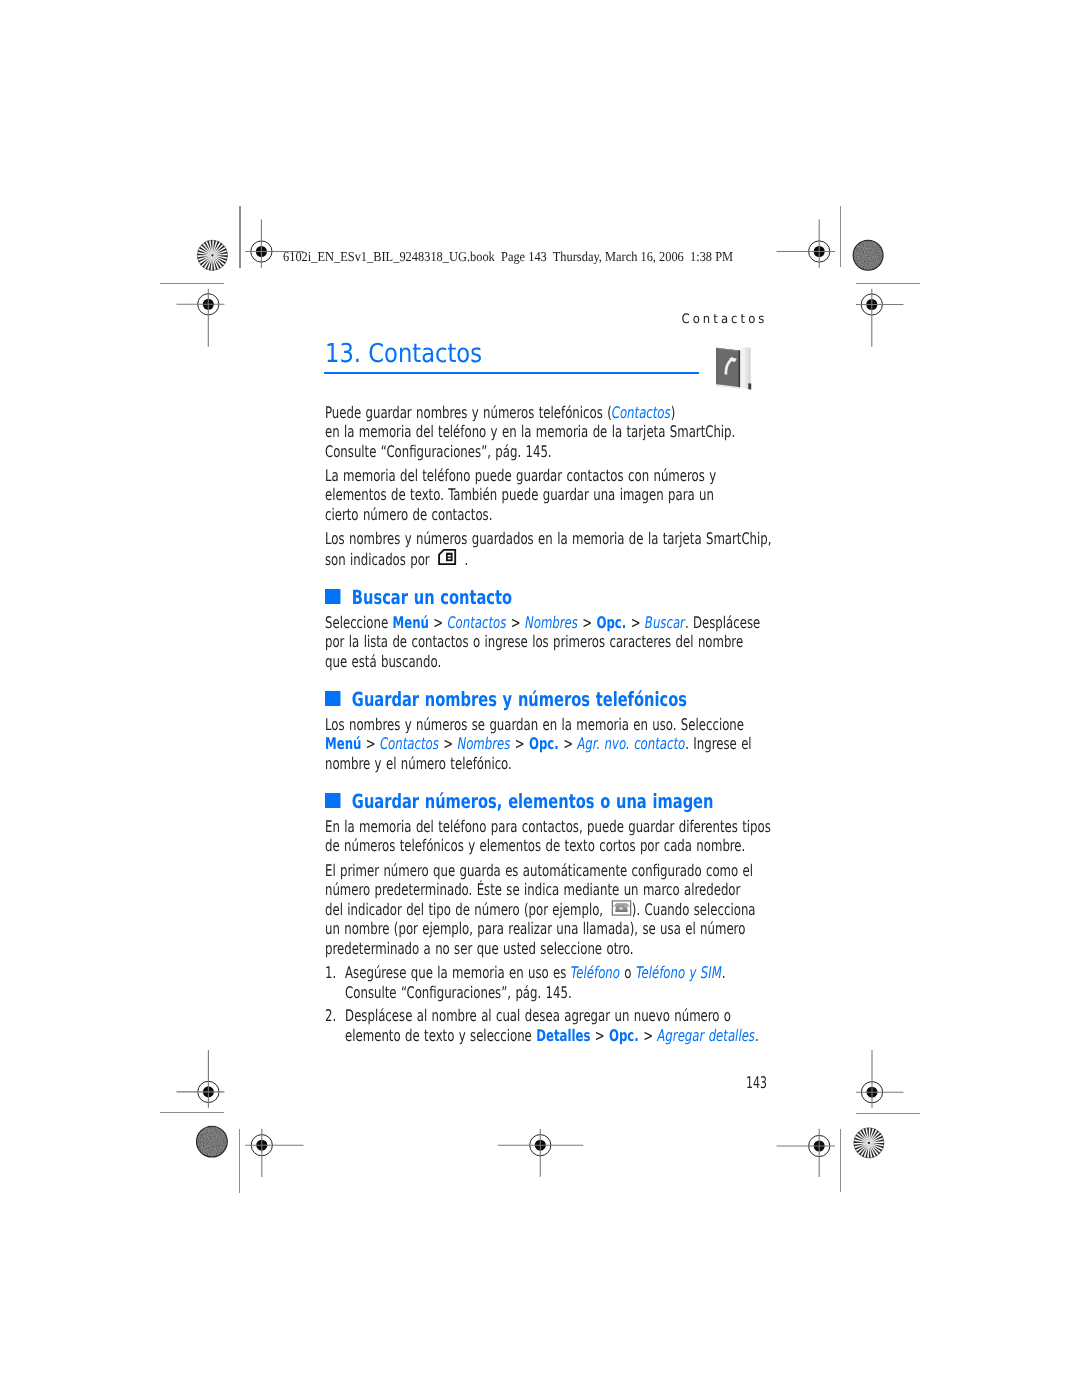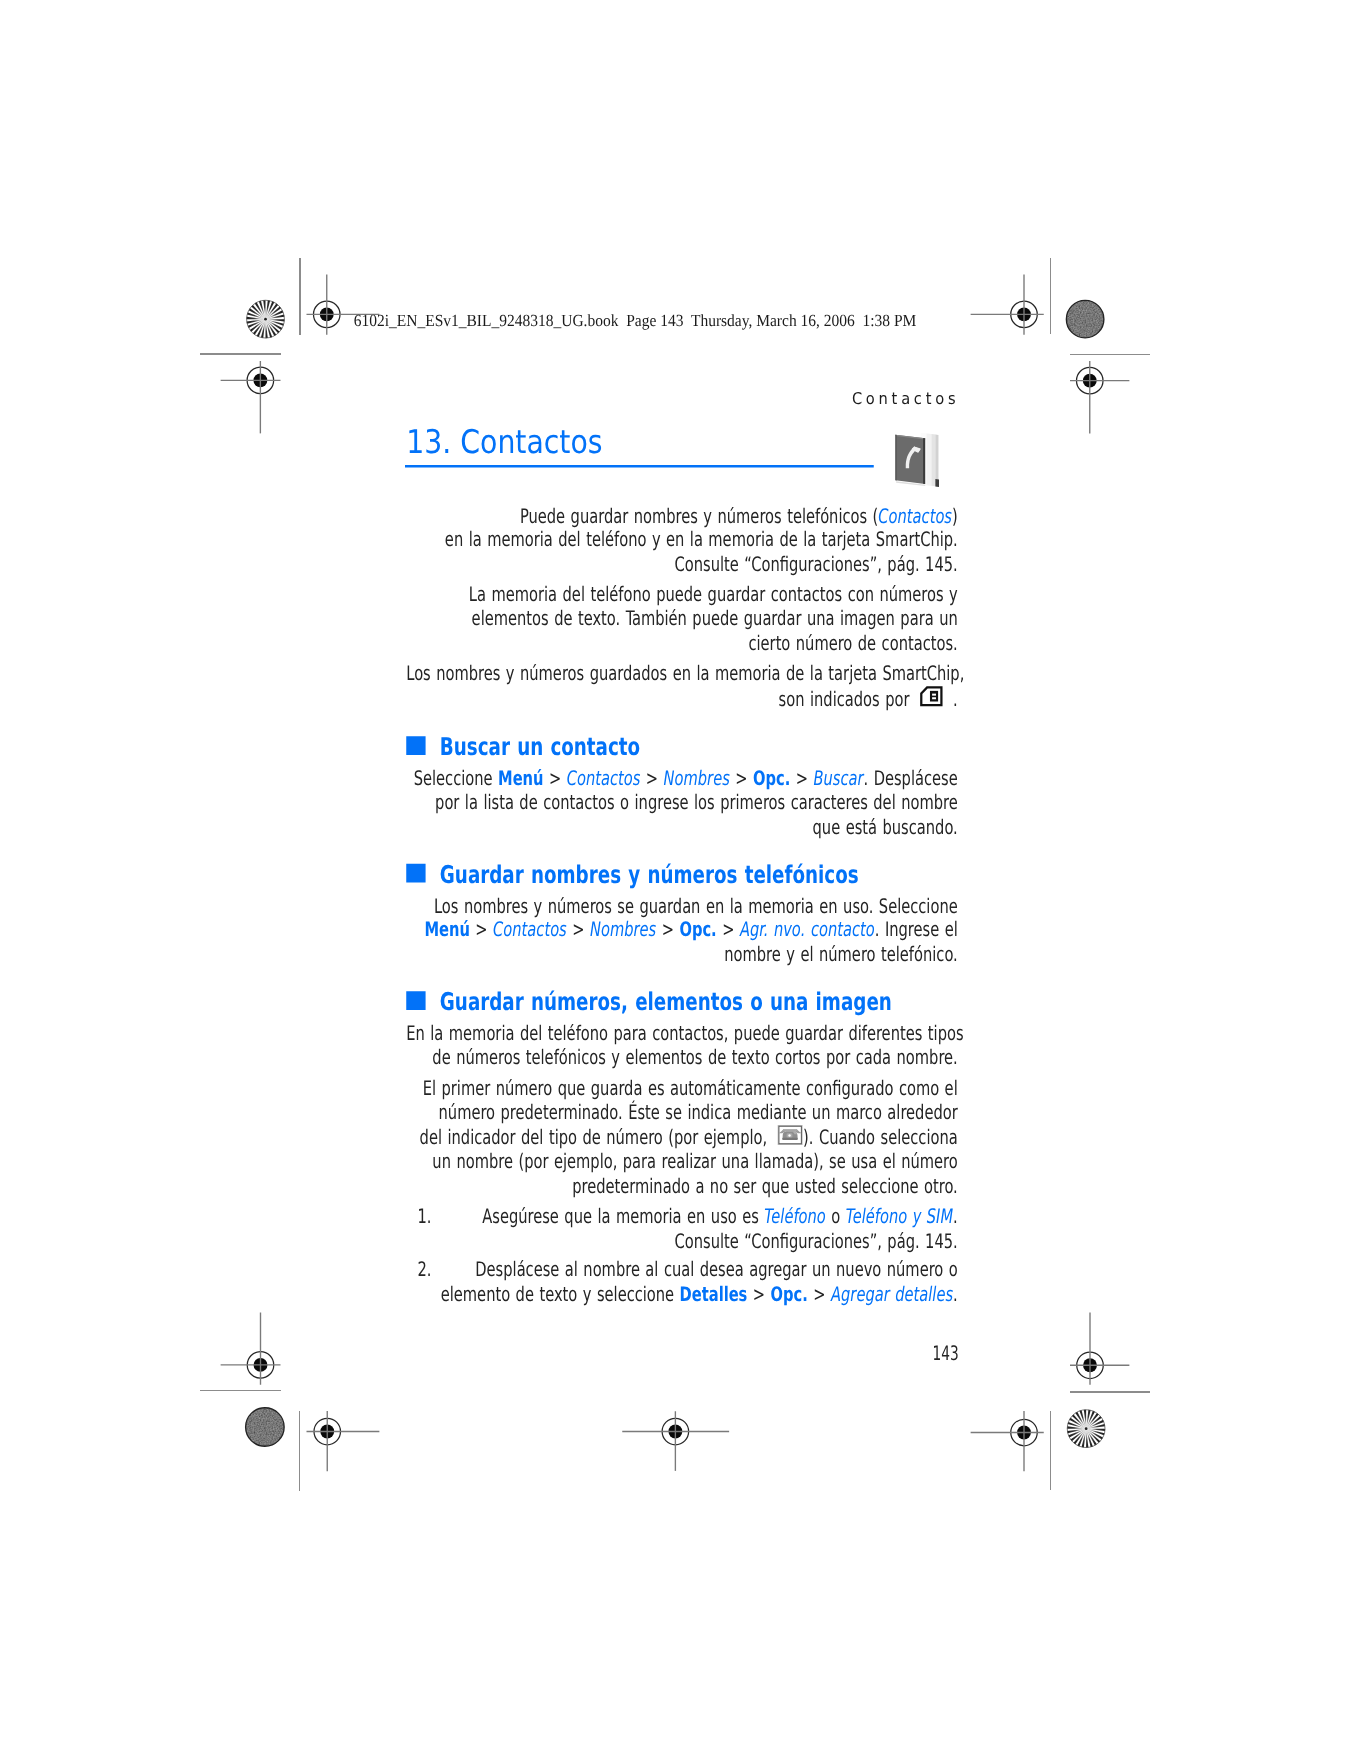--- a/index.html
+++ b/index.html
@@ -1,19 +1,19 @@
 <!DOCTYPE html>
 <html><head>
 <meta charset="utf-8">
 <title>Contactos</title>
 <style>
   html,body{margin:0;padding:0;background:#ffffff;}
   body{width:1080px;height:1397px;position:relative;overflow:hidden;
        font-family:"DejaVu Sans",sans-serif;-webkit-font-smoothing:antialiased;text-rendering:geometricPrecision;}
-  .page{position:absolute;inset:0;text-align:right;}
+  .page{position:absolute;inset:0;}
   svg{display:block;overflow:visible;}
   
   #file-header{position:absolute;left:282.6px;top:249.5px;font-family:"Liberation Serif",serif;
       font-size:13.6px;color:#1b1b1b;white-space:pre;line-height:14px;
       transform:scaleX(0.912);transform-origin:0 0;}
   #running-head{position:absolute;left:681.5px;top:312.7px;font-family:"DejaVu Sans",sans-serif;
       font-stretch:condensed;font-size:13px;letter-spacing:3.02px;color:#1c1c1c;line-height:13px;}
   
   #content{position:absolute;left:325.2px;top:402.5px;width:542px;word-spacing:0.8px;
            transform:scaleX(0.814);transform-origin:0 0;}

